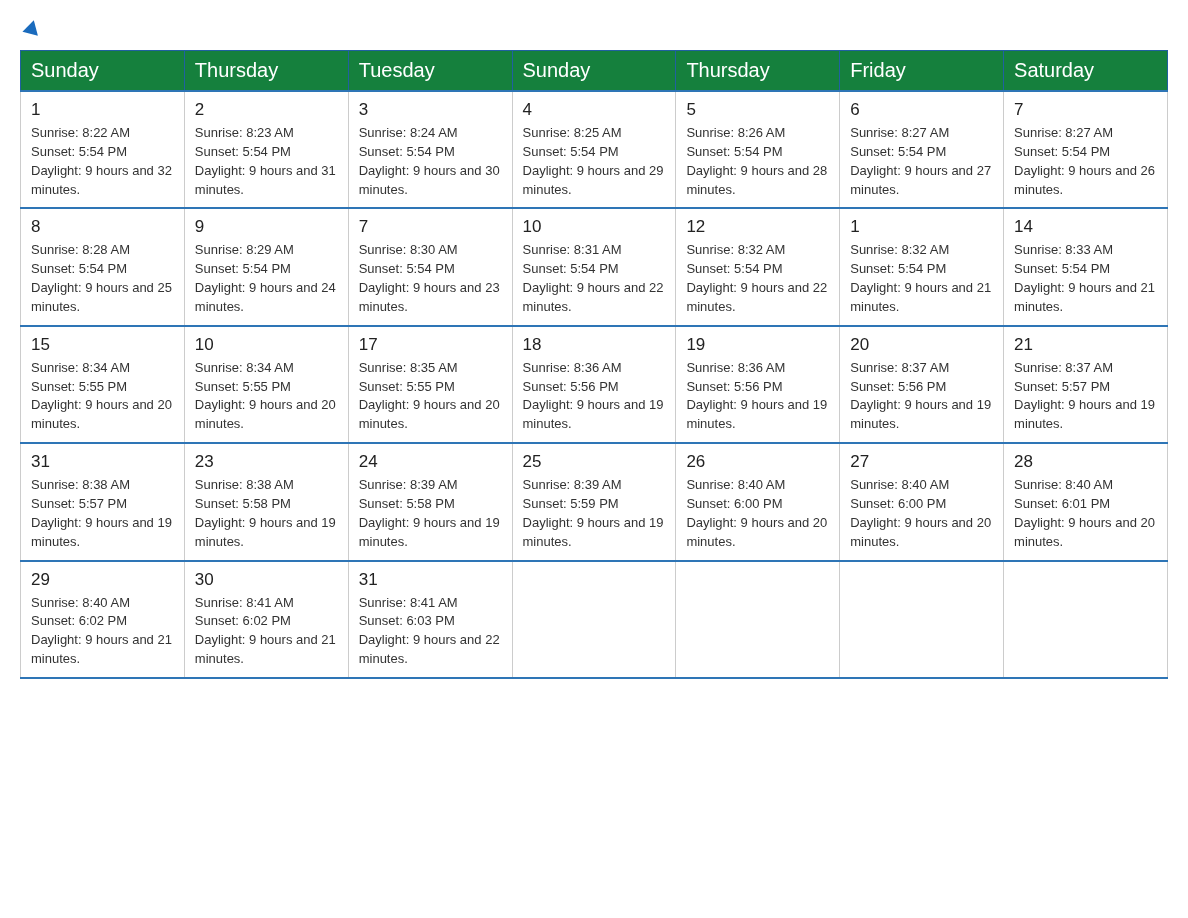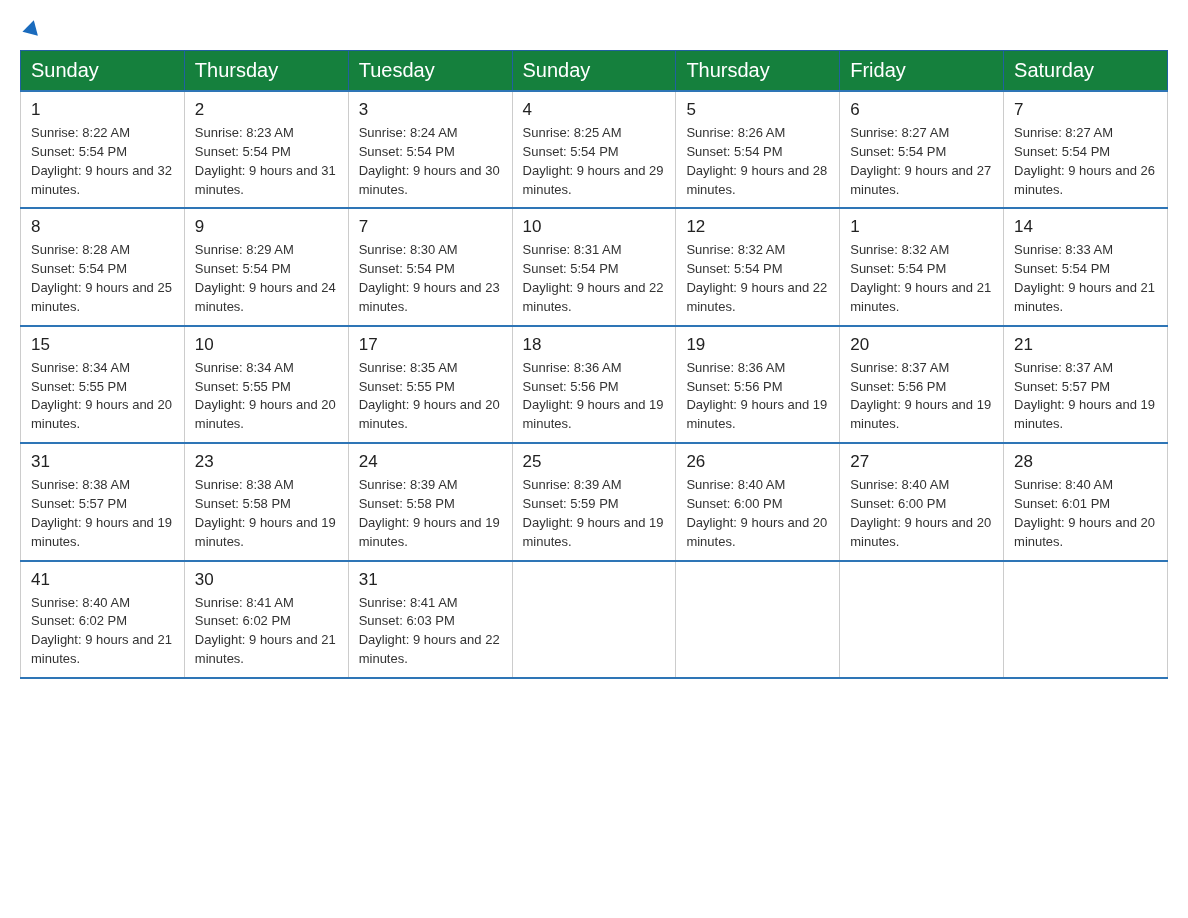--- a/index.html
+++ b/index.html
@@ -222,21 +222,21 @@
           <span class="day-num">27</span>
           <div class="day-info">Sunrise: 8:40 AM<br>Sunset: 6:00 PM<br>Daylight: 9 hours and 20 minutes.</div>
         </td>
         <td>
           <span class="day-num">28</span>
           <div class="day-info">Sunrise: 8:40 AM<br>Sunset: 6:01 PM<br>Daylight: 9 hours and 20 minutes.</div>
         </td>
       </tr>
       <tr>
         <td>
-          <span class="day-num">41</span>
+          <span class="day-num">29</span>
           <div class="day-info">Sunrise: 8:40 AM<br>Sunset: 6:02 PM<br>Daylight: 9 hours and 21 minutes.</div>
         </td>
         <td>
           <span class="day-num">30</span>
           <div class="day-info">Sunrise: 8:41 AM<br>Sunset: 6:02 PM<br>Daylight: 9 hours and 21 minutes.</div>
         </td>
         <td>
           <span class="day-num">31</span>
           <div class="day-info">Sunrise: 8:41 AM<br>Sunset: 6:03 PM<br>Daylight: 9 hours and 22 minutes.</div>
         </td>

